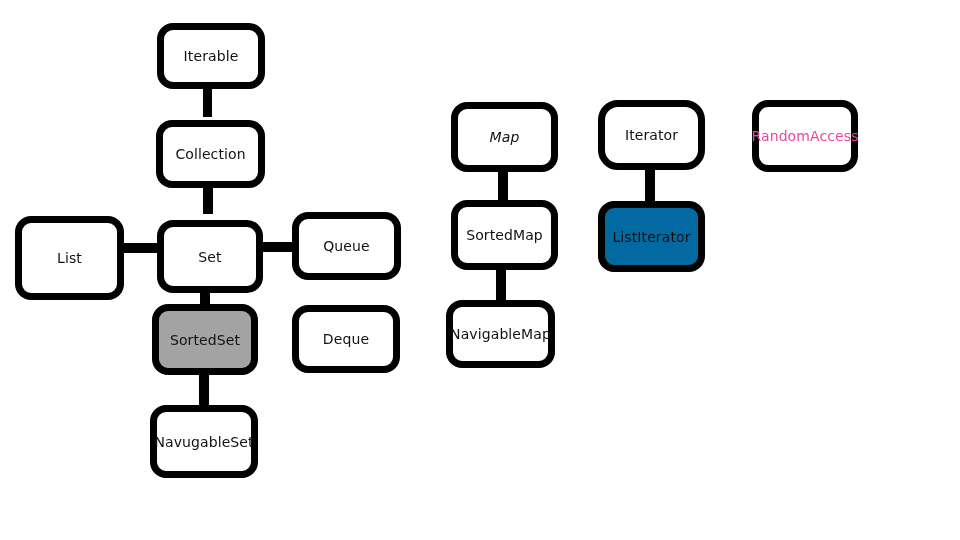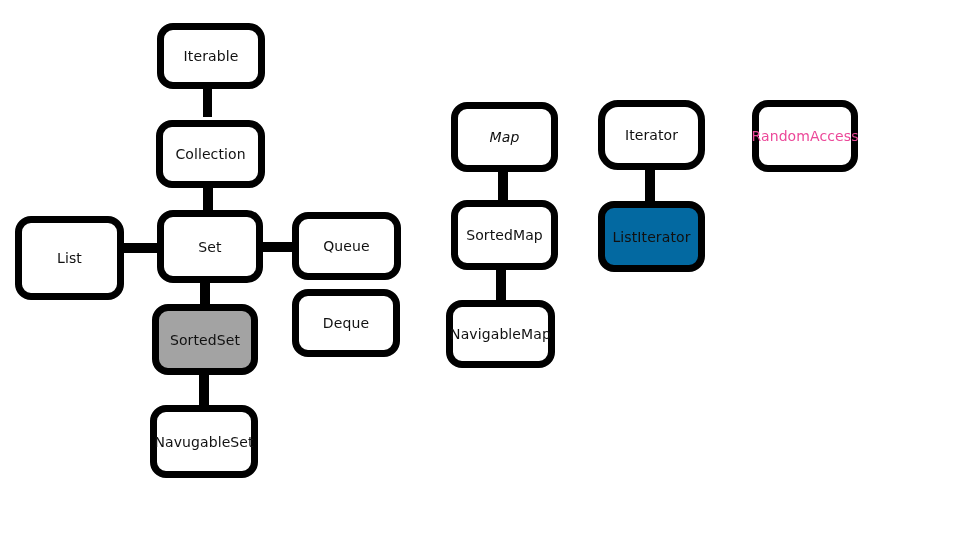--- a/index.html
+++ b/index.html
@@ -59,30 +59,30 @@
     <div class="connector" style="left: 645px; top: 166px; width: 10px; height: 39px; background: rgb(0, 0, 0);"></div>
     <div class="node" style="left: 157px; top: 23px; width: 108px; height: 66px; border-color: rgb(0, 0, 0); background: rgb(255, 255, 255);">
       <span class="node-label" style="color: rgb(17, 17, 17);">Iterable</span>
     </div>
     <div class="node" style="left: 156px; top: 112px; width: 109px; height: 68px; border-color: rgb(0, 0, 0); background: rgb(255, 255, 255); margin-top: 8px;">
       <span class="node-label" style="color: rgb(17, 17, 17);">Collection</span>
     </div>
     <div class="node" style="left: 15px; top: 216px; width: 109px; height: 84px; border-color: rgb(0, 0, 0); background: rgb(255, 255, 255);">
       <span class="node-label" style="color: rgb(17, 17, 17);">List</span>
     </div>
-    <div class="node" style="left: 157px; top: 210px; width: 106px; height: 73px; border-color: rgb(0, 0, 0); background: rgb(255, 255, 255);">
+    <div class="node" style="left: 157px; top: 220px; width: 106px; height: 73px; border-color: rgb(0, 0, 0); background: rgb(255, 255, 255);">
       <span class="node-label" style="color: rgb(17, 17, 17);">Set</span>
     </div>
     <div class="node" style="left: 292px; top: 212px; width: 109px; height: 68px; border-color: rgb(0, 0, 0); background: rgb(255, 255, 255);">
       <span class="node-label" style="color: rgb(17, 17, 17);">Queue</span>
     </div>
     <div class="node" style="left: 152px; top: 304px; width: 106px; height: 71px; border-color: rgb(0, 0, 0); background: #a3a3a3;">
       <span class="node-label" style="color: rgb(17, 17, 17);">SortedSet</span>
     </div>
-    <div class="node" style="left: 292px; top: 289px; width: 108px; height: 68px; border-color: rgb(0, 0, 0); background: rgb(255, 255, 255);">
+    <div class="node" style="left: 292px; top: 305px; width: 108px; height: 68px; border-color: rgb(0, 0, 0); background: rgb(255, 255, 255);">
       <span class="node-label" style="color: rgb(17, 17, 17);">Deque</span>
     </div>
     <div class="node overflow" style="left: 150px; top: 405px; width: 108px; height: 73px; border-color: rgb(0, 0, 0); background: rgb(255, 255, 255);">
       <span class="node-label" style="color: rgb(17, 17, 17);">NavugableSet</span>
     </div>
     <div class="node" style="left: 451px; top: 102px; width: 107px; height: 70px; border-color: rgb(0, 0, 0); background: rgb(255, 255, 255);">
       <span class="node-label" style="color: rgb(17, 17, 17); font-style: italic;">Map</span>
     </div>
     <div class="node" style="left: 451px; top: 200px; width: 107px; height: 70px; border-color: rgb(0, 0, 0); background: rgb(255, 255, 255);">
       <span class="node-label" style="color: rgb(17, 17, 17);">SortedMap</span>

